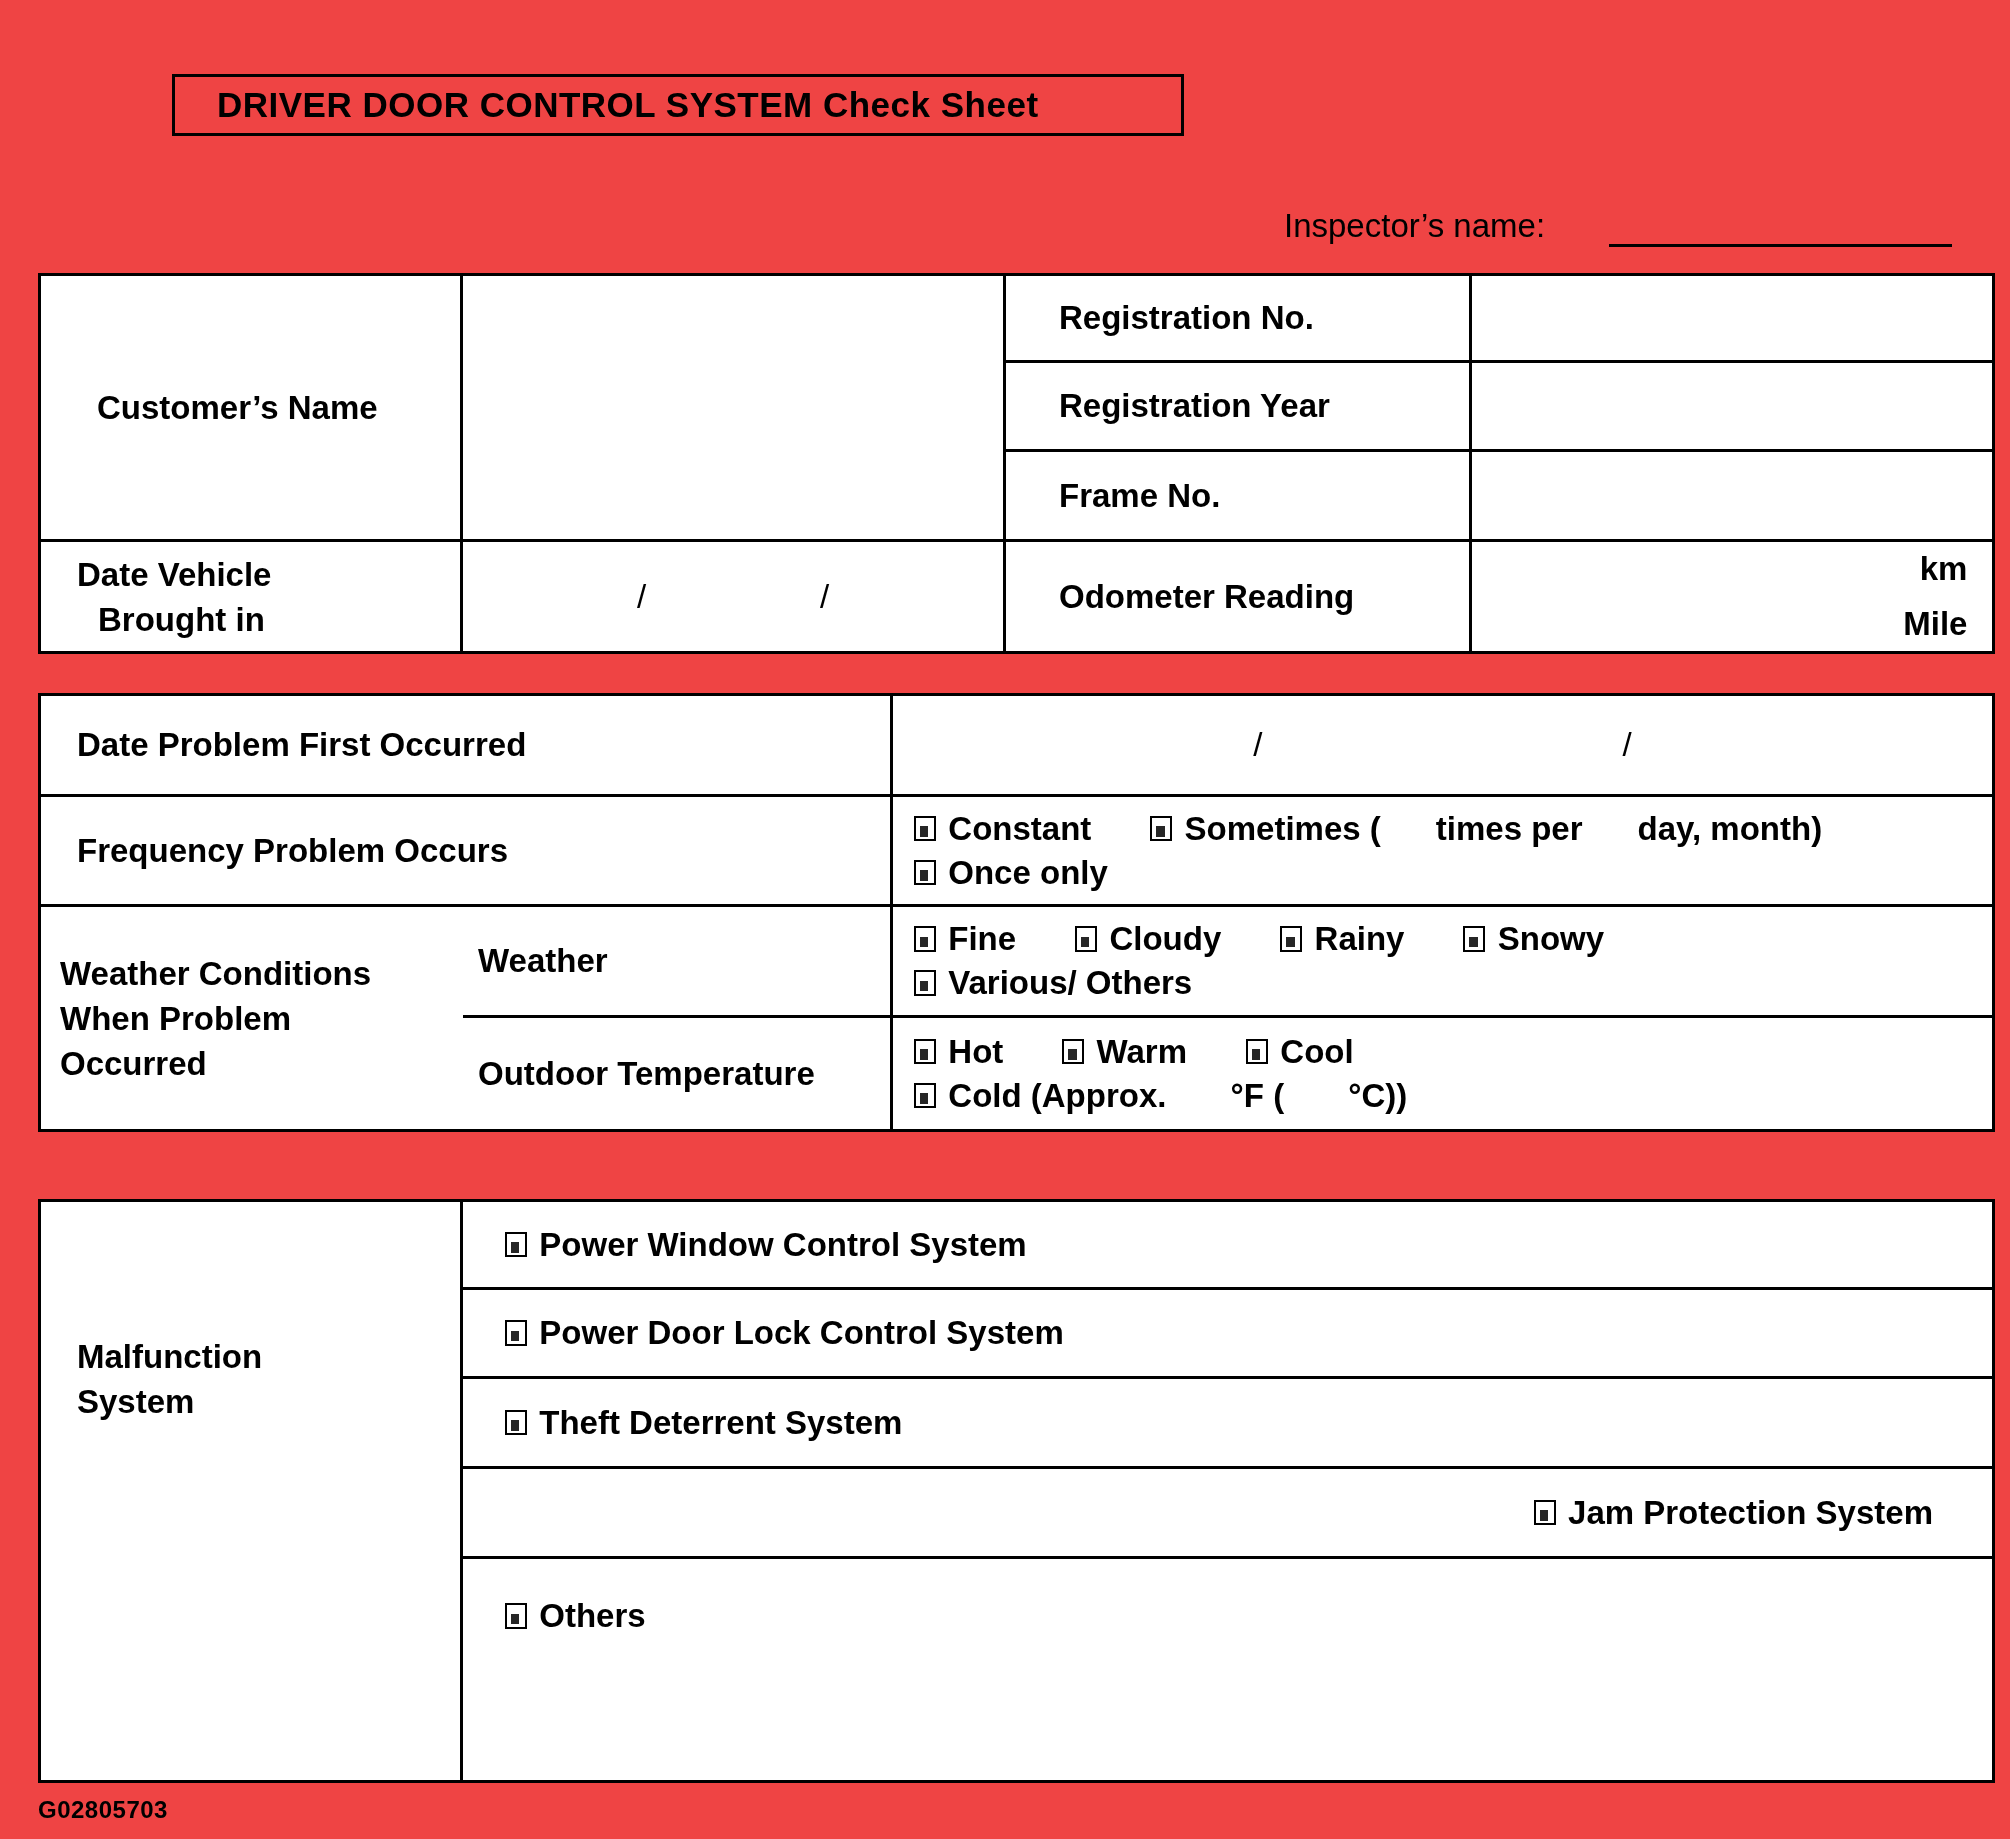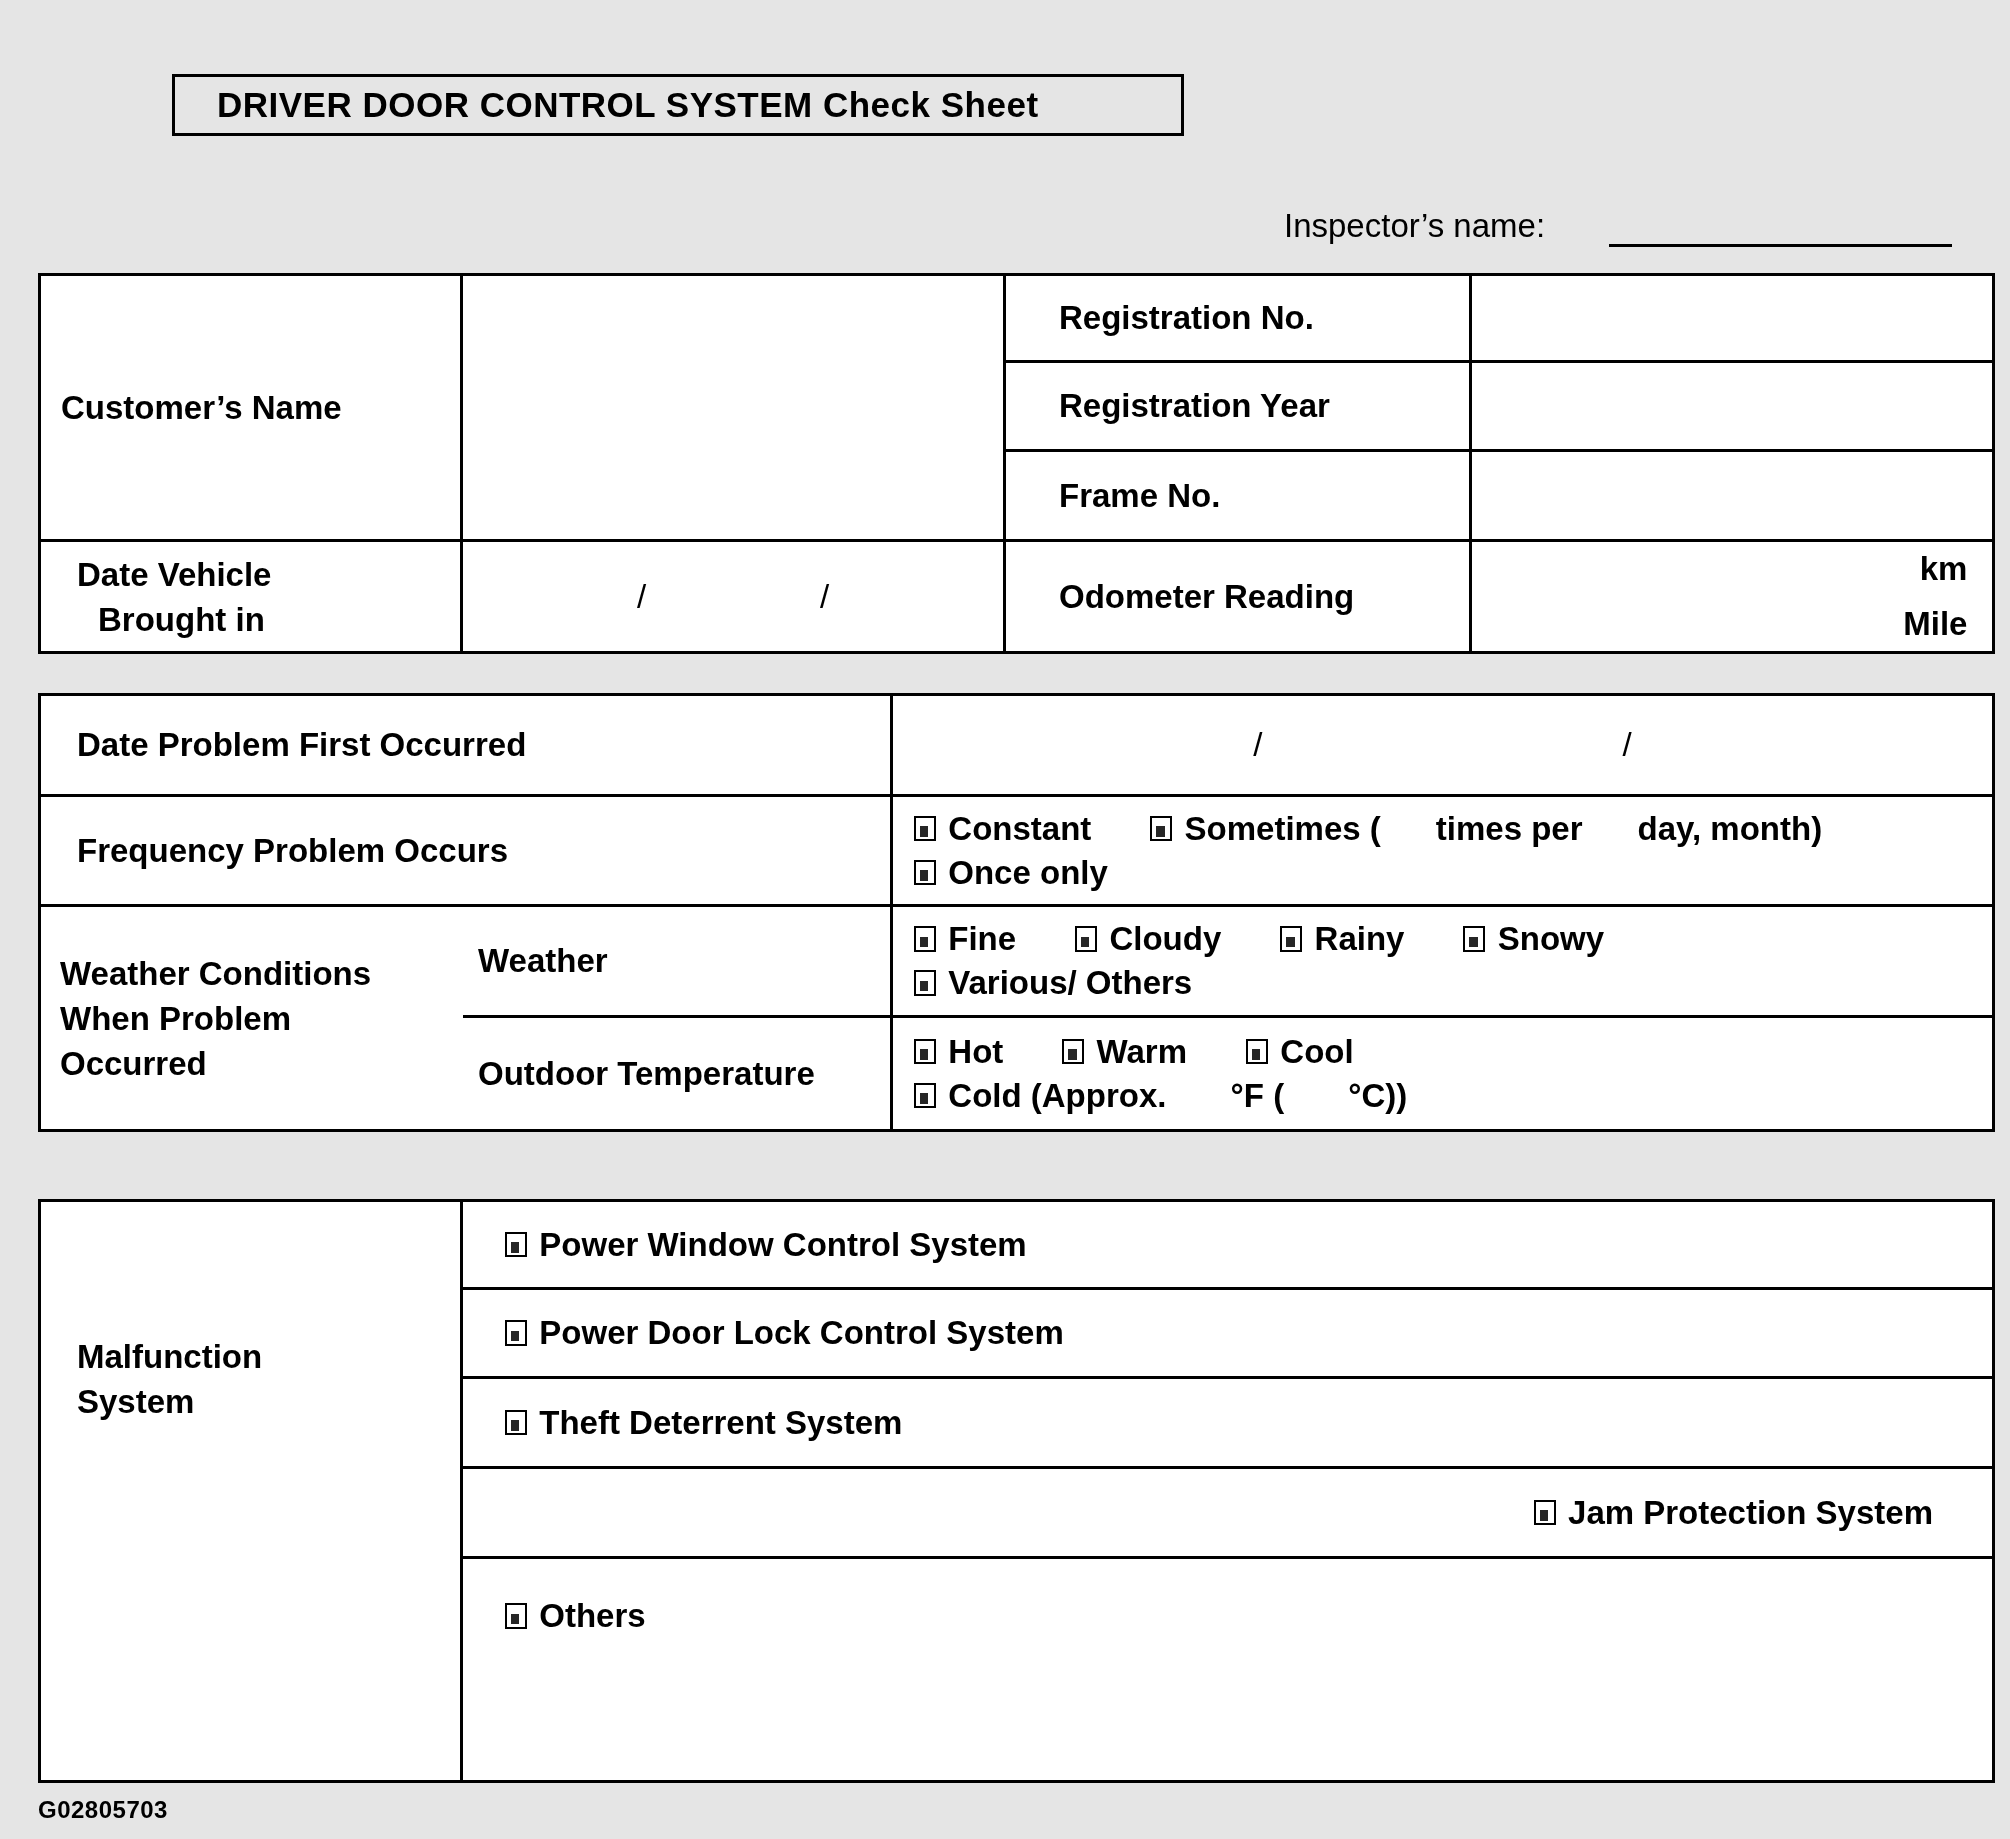--- a/index.html
+++ b/index.html
@@ -6,21 +6,21 @@
     margin: 0;
     padding: 0;
     background: #ffffff;
     font-family: "Liberation Sans", "DejaVu Sans", sans-serif;
     color: #000;
   }
   .page {
     position: relative;
     width: 2010px;
     height: 1840px;
-    background: #e5e5e5;
+    background: #ef4444;
     overflow: hidden;
   }
 
   
   .title-box {
     position: absolute;
     left: 172px; top: 74px;
     width: 1012px; height: 62px;
     border: 3.8px solid #000;
     box-sizing: border-box;
@@ -74,21 +74,21 @@
   .bb { border-bottom: 3.8px solid #000; }
   .bold { font-weight: bold; }
   .col {
     flex-direction: column;
     align-items: flex-start;
     justify-content: center;
     line-height: 45px;
   }
 
   
-  .t1-customer { grid-area: 1 / 1 / 4 / 2; padding-left: 20px; }
+  .t1-customer { grid-area: 1 / 1 / 4 / 2; padding-left: 56px; }
   .t1-blank    { grid-area: 1 / 2 / 4 / 3; }
   .t1-regno-l  { grid-area: 1 / 3 / 2 / 4; padding-left: 53px; }
   .t1-regno-v  { grid-area: 1 / 4 / 2 / 5; }
   .t1-regyr-l  { grid-area: 2 / 3 / 3 / 4; padding-left: 53px; }
   .t1-regyr-v  { grid-area: 2 / 4 / 3 / 5; }
   .t1-frame-l  { grid-area: 3 / 3 / 4 / 4; padding-left: 53px; }
   .t1-frame-v  { grid-area: 3 / 4 / 4 / 5; }
   .t1-date-l   { grid-area: 4 / 1 / 5 / 2; padding-left: 36px; }
   .t1-date-v   { grid-area: 4 / 2 / 5 / 3; justify-content: space-evenly; }
   .t1-odo-l    { grid-area: 4 / 3 / 5 / 4; padding-left: 53px; }

